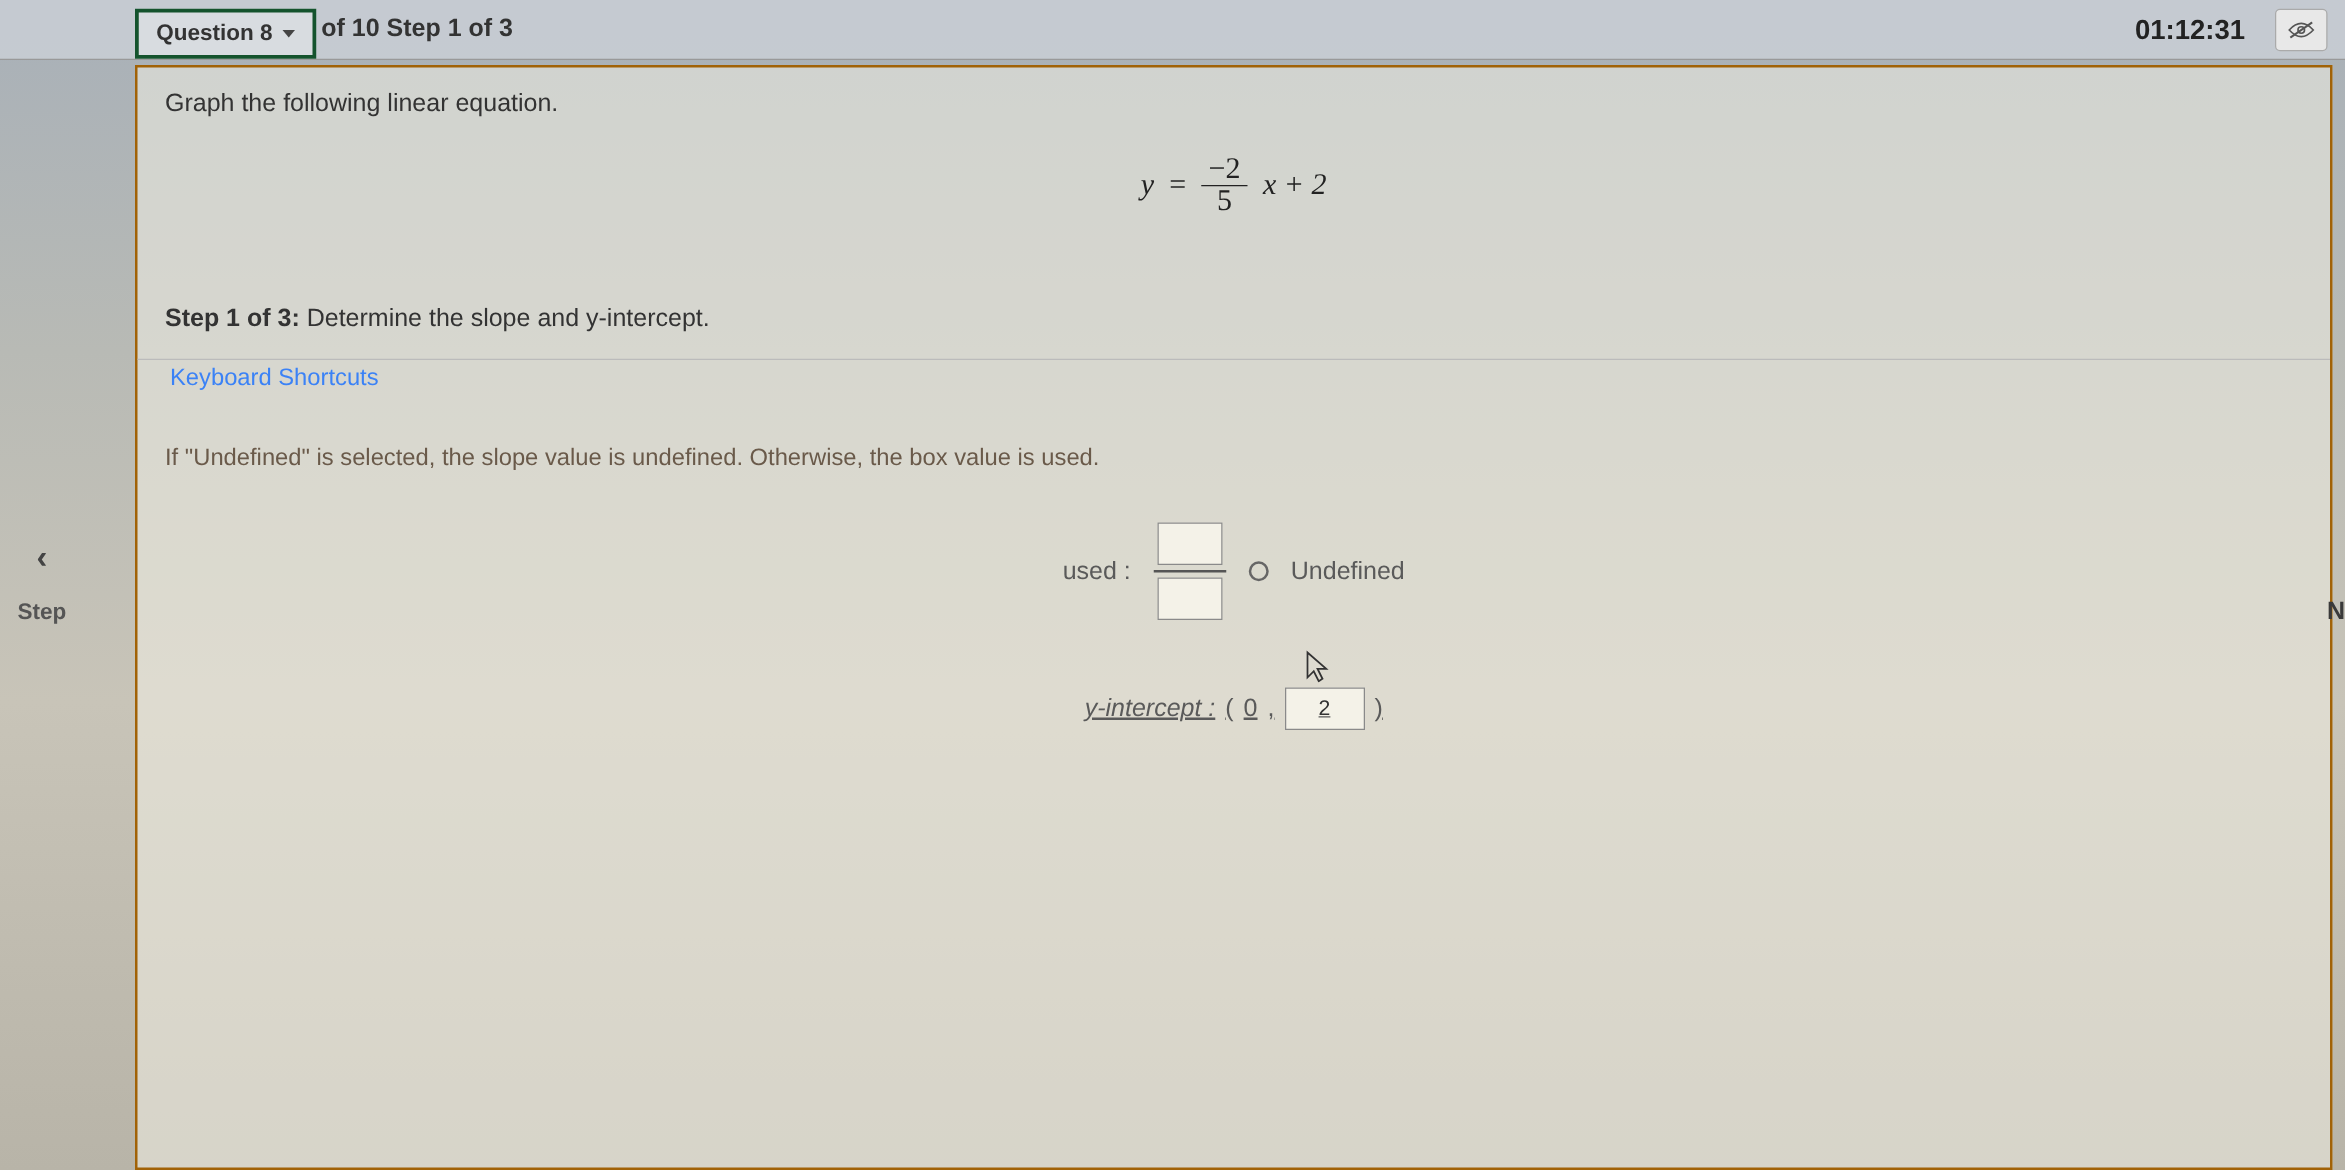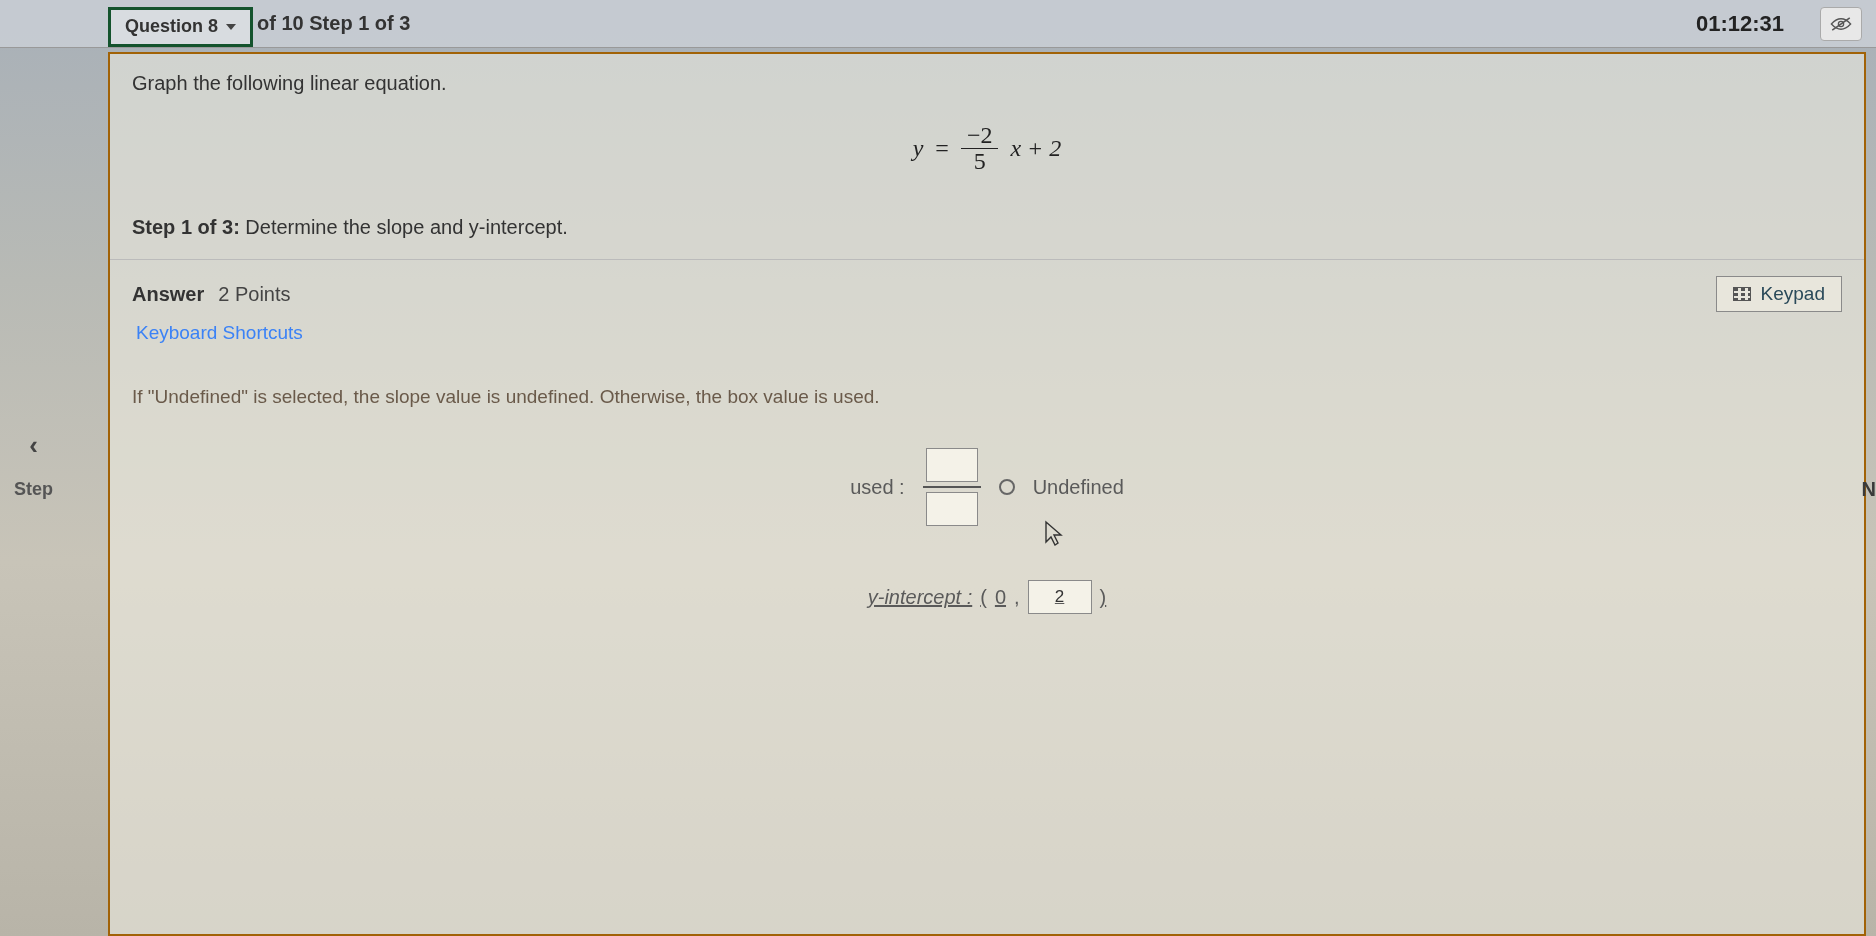--- a/index.html
+++ b/index.html
@@ -40,21 +40,21 @@
     border-top: 6px solid #444;
   }
   .stepinfo {
     margin-left: 4px;
     font-size: 20px;
     font-weight: 600;
     color: #333;
   }
   .timer {
     margin-left: auto;
-    margin-right: 36px;
+    margin-right: 24px;
     font-size: 22px;
     font-weight: 700;
     color: #222;
   }
   .toggle-btn {
     width: 42px; height: 34px;
     background: #e8e8e8;
     border: 1px solid #aaa;
     border-radius: 4px;
     margin-right: 14px;
@@ -80,20 +80,21 @@
     padding: 18px 0 34px 0;
     display:flex; justify-content:center; align-items:center; gap:12px;
   }
   .frac { display:inline-flex; flex-direction:column; align-items:center; font-style:normal; line-height:1.05; }
   .frac .num { border-bottom: 1.5px solid #222; padding: 0 6px; }
   .frac .den { padding: 0 6px; }
   .step-line {
     padding: 8px 22px 20px 22px;
     font-size: 20px;
     border-bottom: 1px solid #bbb;
+    margin-top: 28px;
   }
   .step-line b { font-weight:700; }
   .answer-row {
     display:flex; align-items:center; padding: 16px 22px 6px 22px;
   }
   .answer-row .lbl { font-weight:700; font-size:20px; margin-right:14px; }
   .answer-row .pts { font-size:20px; color:#444; }
   .keypad-btn {
     margin-left:auto;
     border:1px solid #8a8a8a;
@@ -196,28 +197,20 @@
       <span class="den">5</span>
     </span>
     <span>x + 2</span>
   </div>
 
   <div class="step-line">
     <b>Step 1 of 3:</b>
     <span>Determine the slope and y-intercept.</span>
   </div>
 
-  <div class="answer-row">
-    <span class="lbl">Answer</span>
-    <span class="pts">2 Points</span>
-    <button class="keypad-btn">
-      <span class="keypad-icon"></span>
-      <span>Keypad</span>
-    </button>
-  </div>
   <div class="kbs">
     <span>Keyboard Shortcuts</span>
   </div>
 
   <div class="hint">If "Undefined" is selected, the slope value is undefined. Otherwise, the box value is used.</div>
 
   <div class="slope-row">
     <span>used :</span>
     <span class="fracbox">
       <input class="smallbox" value="" style="">

